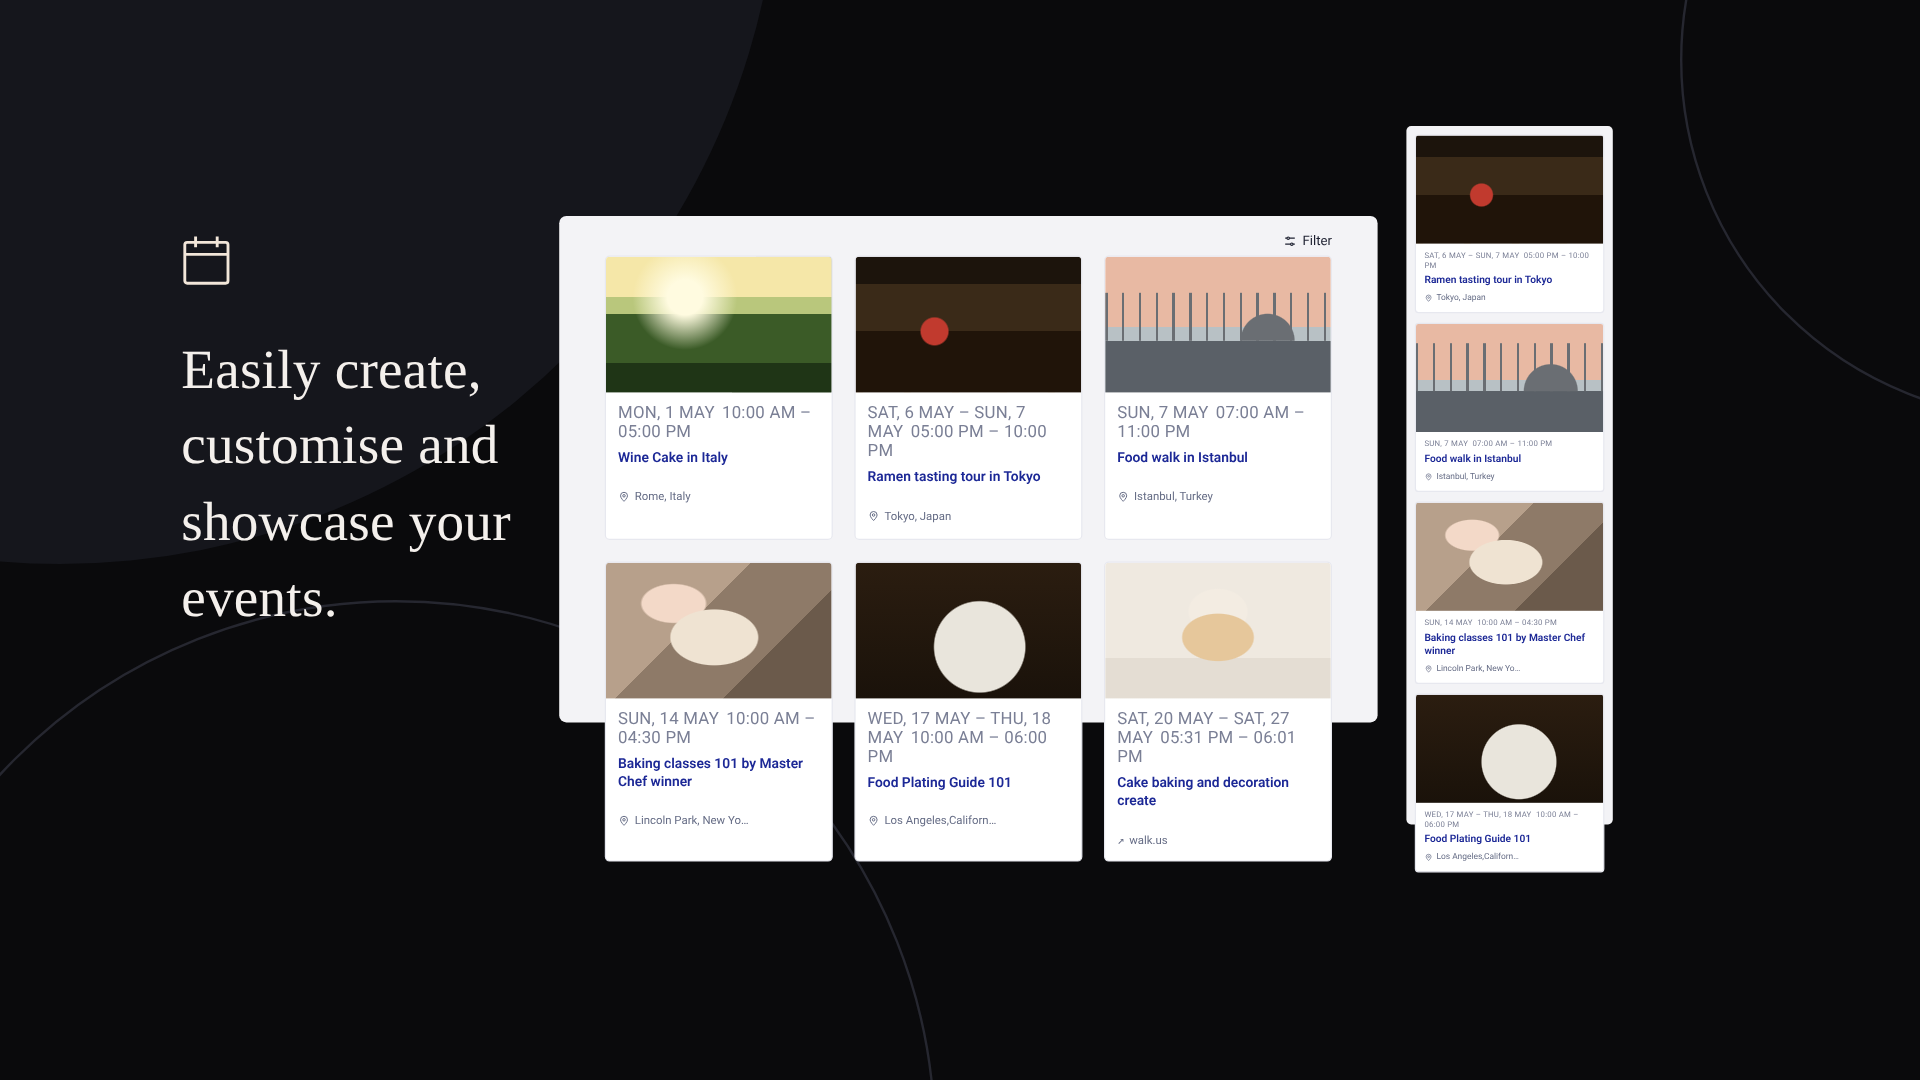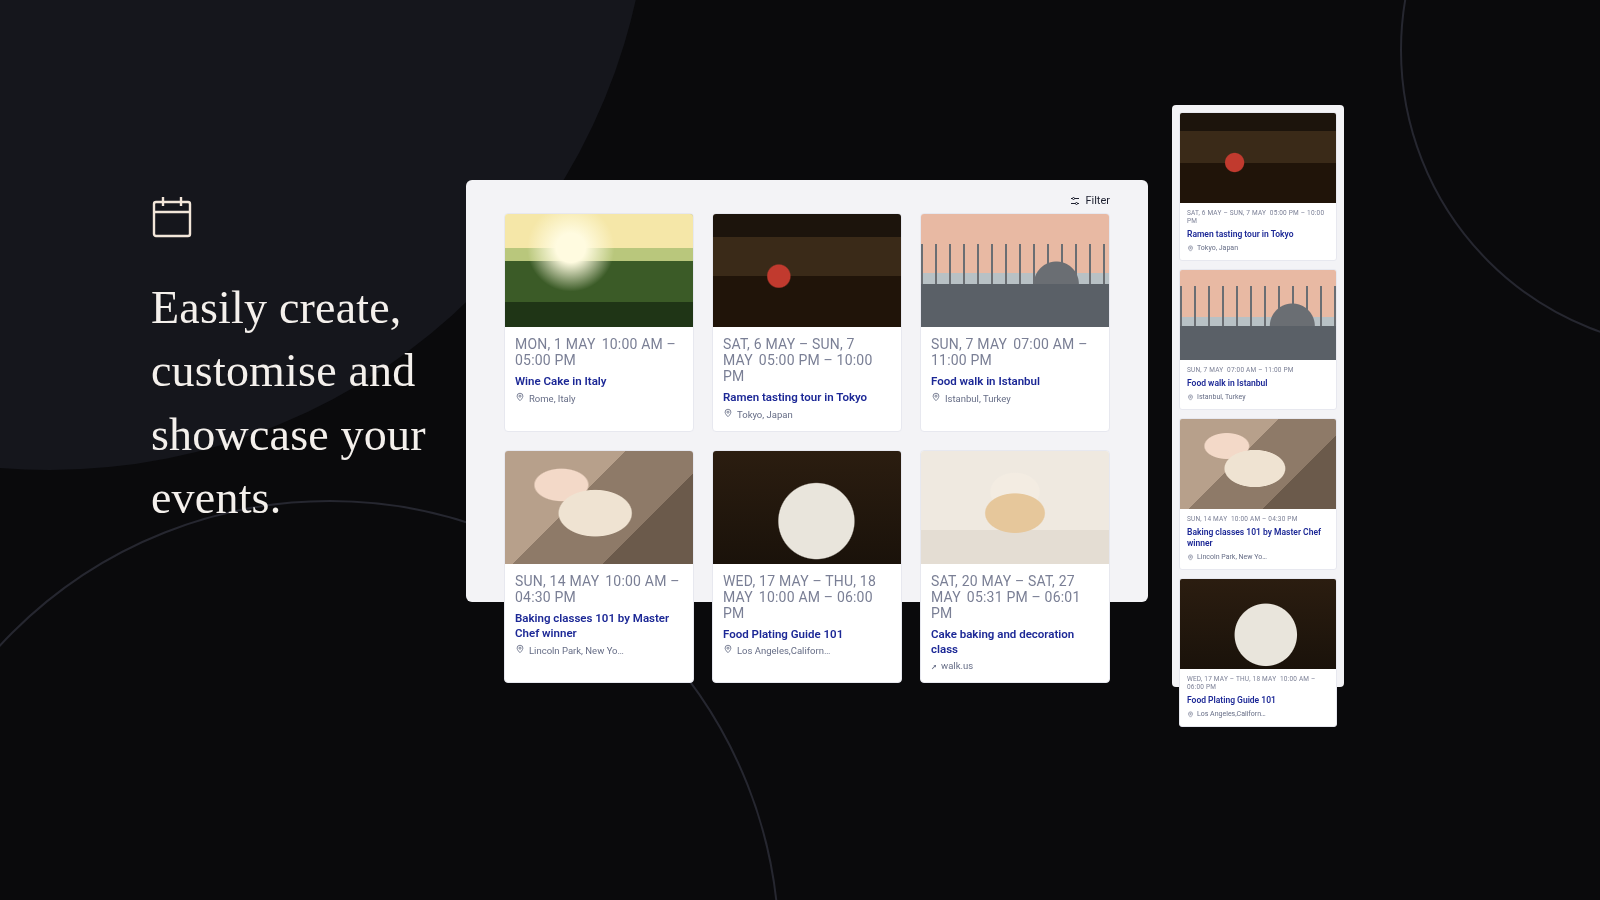--- a/index.html
+++ b/index.html
@@ -59,21 +59,21 @@
     background:#fff; border:1px solid #e7e8ef; border-radius:4px;
     overflow:hidden; display:flex; flex-direction:column;
     box-shadow: 0 0 0 rgba(0,0,0,0);
   }
   .thumb { height:113px; position:relative; }
   .thumb::after { content:""; position:absolute; inset:0; }
   .meta { padding:9px 10px 11px; }
   .date-line { font-size:14px; color:#7a7f95; letter-spacing:.2px; text-transform:uppercase; }
   .date-line .time { margin-left:6px; }
   .title { font-size:11.5px; color:#1c2896; font-weight:600; margin-top:6px; line-height:1.35; }
-  .loc { display:flex; align-items:flex-end; gap:4px; font-size:9.5px; color:#666d86; margin-top:2px; }
+  .loc { display:flex; align-items:flex-start; gap:4px; font-size:9.5px; color:#666d86; margin-top:19px; }
   .loc svg { width:10px; height:10px; flex-shrink:0; }
 
   
   .thumb-wine { background:
     radial-gradient(circle at 35% 30%, #fffbe0 0 10%, transparent 30%),
     linear-gradient(#f5e7a8 0 30%, #b9c77c 30% 42%, #3b5b27 42% 78%, #1f3516 78% 100%),
     linear-gradient(100deg, transparent 60%, rgba(40,60,20,.4) 60%);
   }
   .thumb-ramen { background:
     radial-gradient(circle at 35% 55%, #c13a2e 0 8%, transparent 9%),
@@ -247,21 +247,21 @@
       </div>
     </div>
   </div>
 
   <div class="card">
     <div class="thumb thumb-cake"></div>
     <div class="meta">
       <div class="date-line">
         <span>SAT, 20 MAY – SAT, 27 MAY</span><span class="time">05:31 PM – 06:01 PM</span>
       </div>
-      <div class="title">Cake baking and decoration class</div>
+      <div class="title">Cake baking and decoration create</div>
       <div class="loc">
         <span><span class="link-glyph">↗</span></span>
         <span>walk.us</span>
       </div>
     </div>
   </div>
 </div>
 </div>
 
 <div class="mobile">

